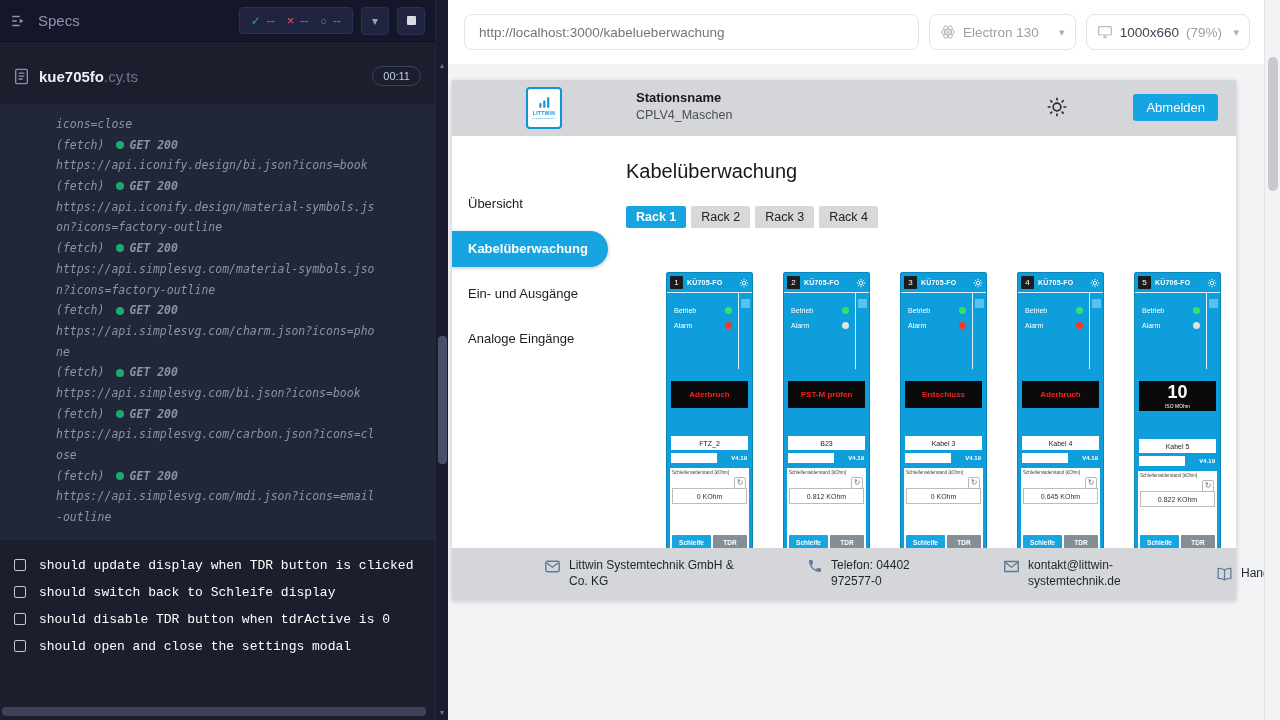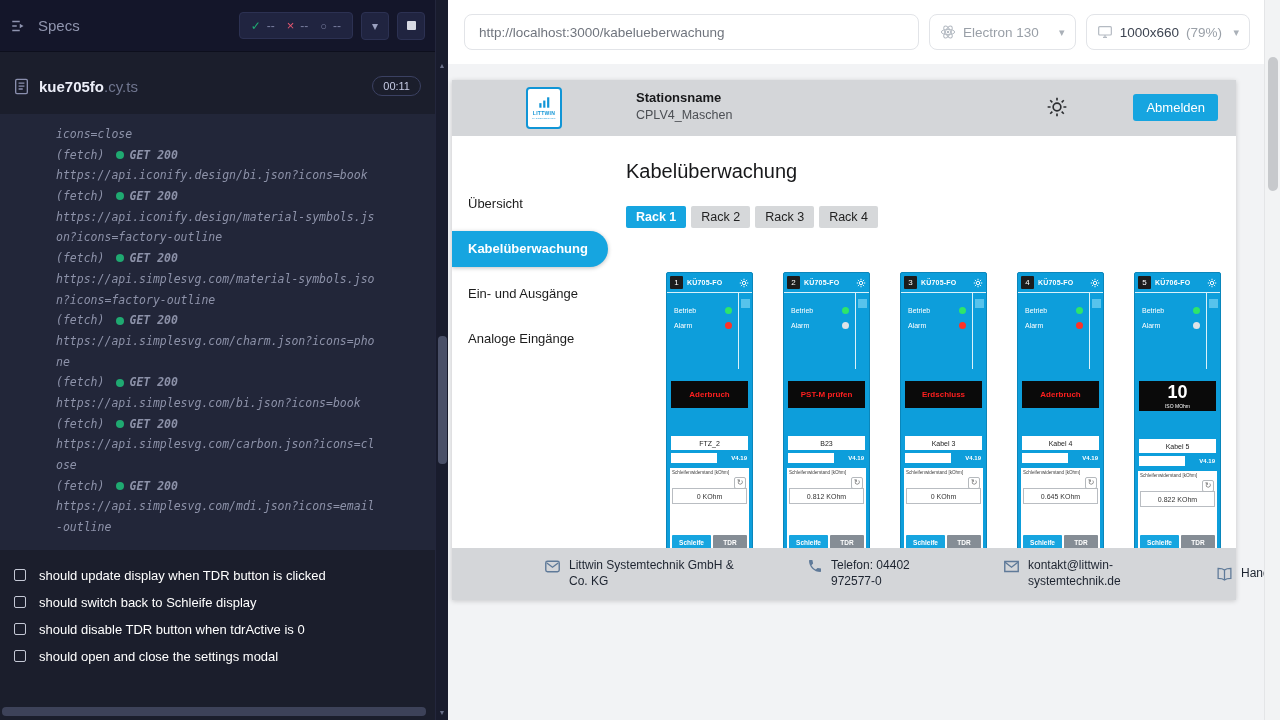--- a/index.html
+++ b/index.html
@@ -1,21 +1,21 @@
 <!DOCTYPE html>
 <html><head>
 <meta charset="utf-8">
 <style>
   * { margin:0; padding:0; box-sizing:border-box; }
   html,body { width:1280px; height:720px; overflow:hidden; font-family:"Liberation Sans", sans-serif; background:#fff; }
   #stage { position:relative; width:1280px; height:720px; }
 
   
   #left { position:absolute; left:0; top:0; width:435px; height:720px; background:#1b1e2c; overflow:hidden; }
-  .cy-top { height:52px; background:#14162a; display:flex; align-items:center; padding:0 10px; border-bottom:1px solid #0d0f1d; }
+  .cy-top { height:42px; background:#14162a; display:flex; align-items:center; padding:0 10px; border-bottom:1px solid #0d0f1d; }
   .menu-ic { color:#8f94b0; display:flex; }
   .specs-label { margin-left:10px; font-size:15px; color:#9095ae; }
   .stats { margin-left:auto; display:flex; align-items:center; gap:12px; background:#202440; border:1px solid #2c3152; border-radius:4px; padding:5px 11px; font-size:12px; color:#787e9e; }
   .stat { display:flex; gap:6px; align-items:center; }
   .ic-check { color:#1fa971; font-size:12px; }
   .ic-cross { color:#e45770; font-size:13px; }
   .ic-circ  { color:#787e9e; font-size:11px; }
   .sq-btn { width:28px; height:28px; margin-left:8px; background:#202440; border:1px solid #2c3152; border-radius:4px; display:flex; align-items:center; justify-content:center; color:#9aa0bf; cursor:pointer; font-size:12px; }
   .stop-ic { width:9px; height:9px; background:#d8dae3; border-radius:1px; }
 
@@ -27,21 +27,21 @@
 
   .log-block { margin-top:10px; background:#222639; padding:10px 12px 12px 56px;
     font-family:"DejaVu Sans Mono", monospace; font-style:italic; font-size:11.5px; color:#8d92a9; line-height:1.8; }
   .log-l1 { display:flex; align-items:center; }
   .log-tag { margin-right:12px; }
   .log-dot { width:8px; height:8px; border-radius:50%; background:#1fa971; display:inline-block; margin-right:5px; flex:none; }
   .log-status { font-weight:700; }
   .log-url { word-break:break-all; max-width:320px; }
 
   #tests { margin-top:12px; }
-  .test-item { display:flex; align-items:center; gap:13px; padding:6px 14px; color:#ffffff; font-size:13px; cursor:pointer; }
+  .test-item { display:flex; align-items:center; gap:13px; padding:6px 14px; color:#ffffff; font-size:13px; cursor:pointer;font-family:Liberation Mono, monospace; }
   .test-box { width:12px; height:12px; border:1.5px solid #d7dae8; border-radius:2px; flex:none; opacity:.9; }
 
   .h-scroll { position:absolute; left:2px; bottom:4px; width:424px; height:9px; }
   .h-thumb { width:100%; height:100%; background:#3d4259; border-radius:4px; }
 
   
   .v-strip { position:absolute; left:435px; top:0; width:13px; height:720px; background:#191c2d; border-left:1px solid #23263c; }
   .v-strip .arr { position:absolute; left:0; width:100%; text-align:center; color:#6a7089; font-size:7px; }
   .arr.up { top:62px; } .arr.down { bottom:4px; }
   .v-thumb { position:absolute; left:2px; top:336px; width:9px; height:128px; background:#4a5068; border-radius:4px; }

